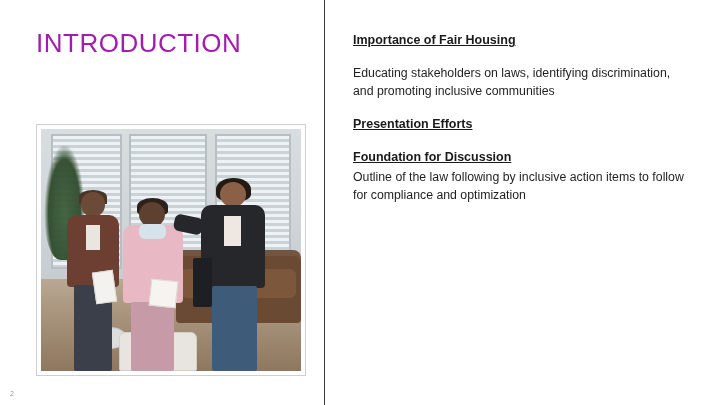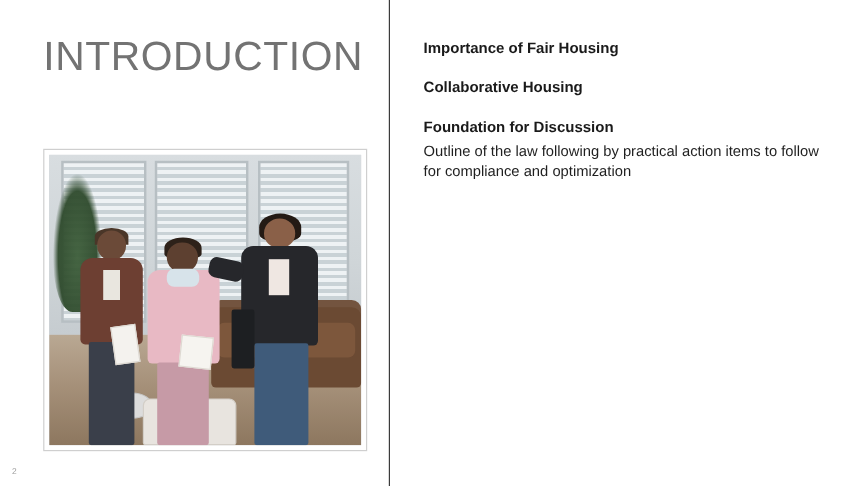--- a/index.html
+++ b/index.html
@@ -38,24 +38,24 @@
     left: 0;
     top: 0;
     width: 324px;
     height: 405px;
   }
 
   .slide-title {
     position: absolute;
     left: 36px;
     top: 28px;
-    font-size: 34px;
+    font-size: 26px;
     font-weight: 400;
     letter-spacing: 0.5px;
-    color: #737373;
+    color: #a21caf;
     font-family: "Liberation Sans", sans-serif;
     white-space: nowrap;
   }
 
   
   .photo-frame {
     position: absolute;
     left: 36px;
     top: 124px;
     width: 270px;
@@ -185,20 +185,21 @@
     padding: 32px 28px 0 28px;
     box-sizing: border-box;
   }
 
   .block { margin-bottom: 16px; }
   .block:last-child { margin-bottom: 11px; }
 
   .block-heading {
     font-size: 12.5px;
     font-weight: bold;
+    text-decoration: underline;
     color: #1a1a1a;
     margin: 0 0 3px 0;
     line-height: 1.35;
   }
   .block-body {
     font-size: 12.3px;
     font-weight: 400;
     color: #1f1f1f;
     margin: 0;
     line-height: 1.44;
@@ -264,25 +265,26 @@
 
   <div class="divider"></div>
 
   <div class="right-col">
 
     <div class="block">
       <div class="block-heading">Importance of Fair Housing</div>
     </div>
 
     <div class="block">
-    </div>
-
-    <div class="block">
-      <div class="block-heading">Collaborative Housing</div>
+      <div class="block-body">Educating stakeholders on laws, identifying discrimination, and promoting inclusive communities</div>
+    </div>
+
+    <div class="block">
+      <div class="block-heading">Presentation Efforts</div>
     </div>
 
     <div class="block">
       <div class="block-heading">Foundation for Discussion</div>
-      <div class="block-body">Outline of the law following by practical action items to follow for compliance and optimization</div>
+      <div class="block-body">Outline of the law following by inclusive action items to follow for compliance and optimization</div>
     </div>
 
   </div>
 </div>
 
 </body></html>

